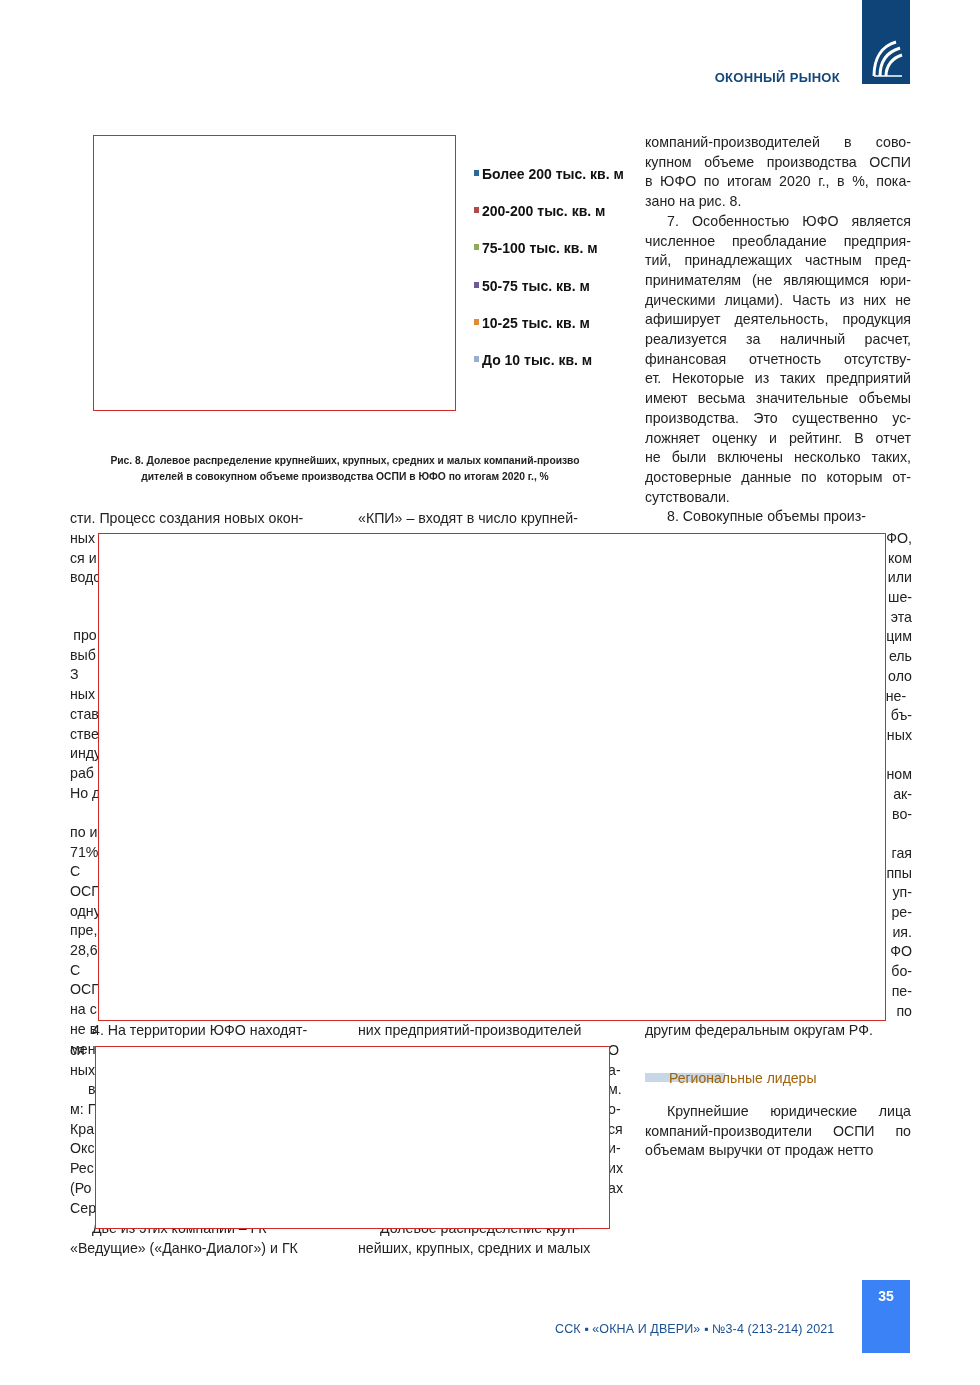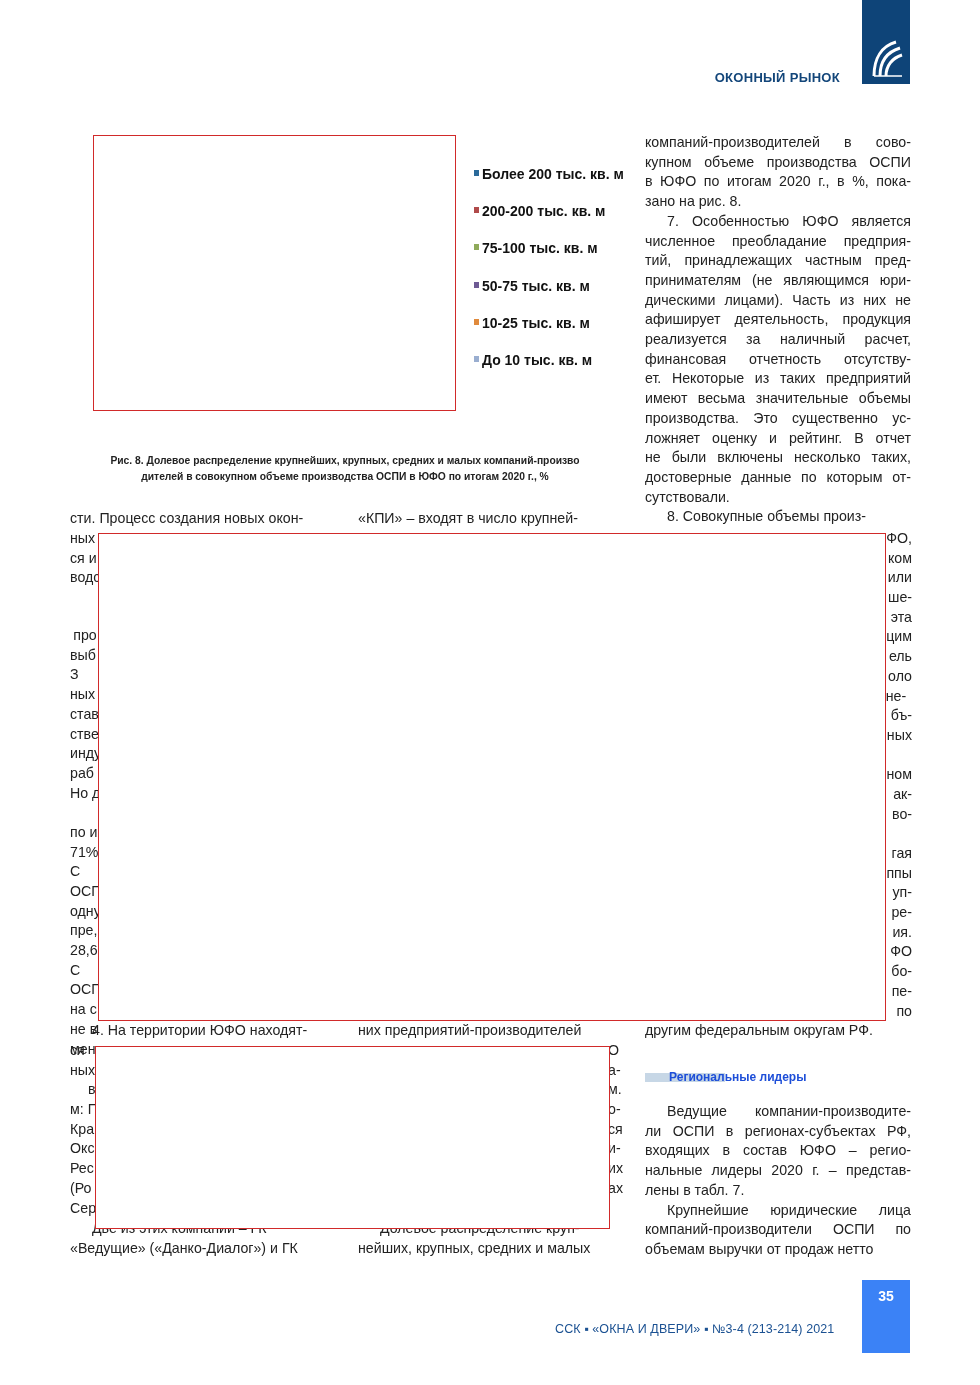--- a/index.html
+++ b/index.html
@@ -19,21 +19,21 @@
     .caption { left: 70px; top: 452px; width: 550px; text-align: center; font-size: 11.2px; font-weight: bold;
                font-family: "Liberation Sans", sans-serif; line-height: 16px; color: #222; transform: scaleX(0.92); transform-origin: center; }
     
     .col { font-size: 14.2px; line-height: 19.7px; color: #222; }
     .ind { text-indent: 22px; }
     .line { white-space: nowrap; overflow: hidden; }
     .col-right { left: 645px; top: 133px; width: 266px; }
     .frag { overflow: hidden; white-space: nowrap; font-size: 14.2px; line-height: 19.7px; color: #222; }
     
     .redact { border: 1.5px solid #d12a2a; background: #fff; }
-    .heading { left: 645px; top: 1070px; width: 266px; font-weight: bold; font-size: 12px; color: #1d4ed8; }
+    .heading { left: 645px; top: 1070px; width: 266px; font-weight: normal; font-size: 14px; color: #a16207; }
     .heading-bar { left: 645px; top: 1073px; width: 80px; height: 9px; background: #c7d7e6; }
     .footer-text { left: 555px; top: 1322px; font-size: 12.5px; color: #1b5192; letter-spacing: 0.1px; }
     .page-box { left: 862px; top: 1280px; width: 48px; height: 73px; background: #3b82f6; }
     .page-num { color: #fff; font-weight: bold; font-size: 14px; text-align: center; margin-top: 8px; }
   </style>
 </head>
 <body>
 
 <div class="abs logo-box">
   <svg width="34" height="44" viewBox="0 0 34 44">
@@ -187,27 +187,20 @@
     <div class="frag" style="text-align: right; height: 19.7px;">бо-</div>
     <div class="frag" style="text-align: right; height: 19.7px;">пе-</div>
     <div class="frag" style="text-align: right; height: 19.7px;">по</div>
   </div>
 <div class="abs frag" style="left:645px;top:1021px;width:266px;">другим федеральным округам РФ.</div>
 
 <div class="abs heading-bar"></div>
 <div class="abs heading" style="left:669px;">Региональные лидеры</div>
 
 <div class="abs col" style="left:645px;top:1102px;width:266px;">
-  <div id="right-leaders">
-      <div class="line" style="text-align-last: justify; text-align: justify; text-indent: 22px;">Ведущие компании-производите-</div>
-      <div class="line" style="text-align-last: justify; text-align: justify;">ли ОСПИ в регионах-субъектах РФ,</div>
-      <div class="line" style="text-align-last: justify; text-align: justify;">входящих в состав ЮФО – регио-</div>
-      <div class="line" style="text-align-last: justify; text-align: justify;">нальные лидеры 2020 г. – представ-</div>
-      <div class="line" style="text-align-last: left; text-align: justify;">лены в табл. 7.</div>
-    </div>
   <div id="right-largest">
       <div class="line" style="text-align-last: justify; text-align: justify; text-indent: 22px;">Крупнейшие юридические лица</div>
       <div class="line" style="text-align-last: justify; text-align: justify;">компаний-производители ОСПИ по</div>
       <div class="line" style="text-align-last: left; text-align: justify;">объемам выручки от продаж нетто</div>
     </div>
 </div>
 
 <div class="abs redact" style="left:98px;top:533px;width:786px;height:486px;"></div>
 <div class="abs redact" style="left:95px;top:1046px;width:513px;height:181px;"></div>
 

